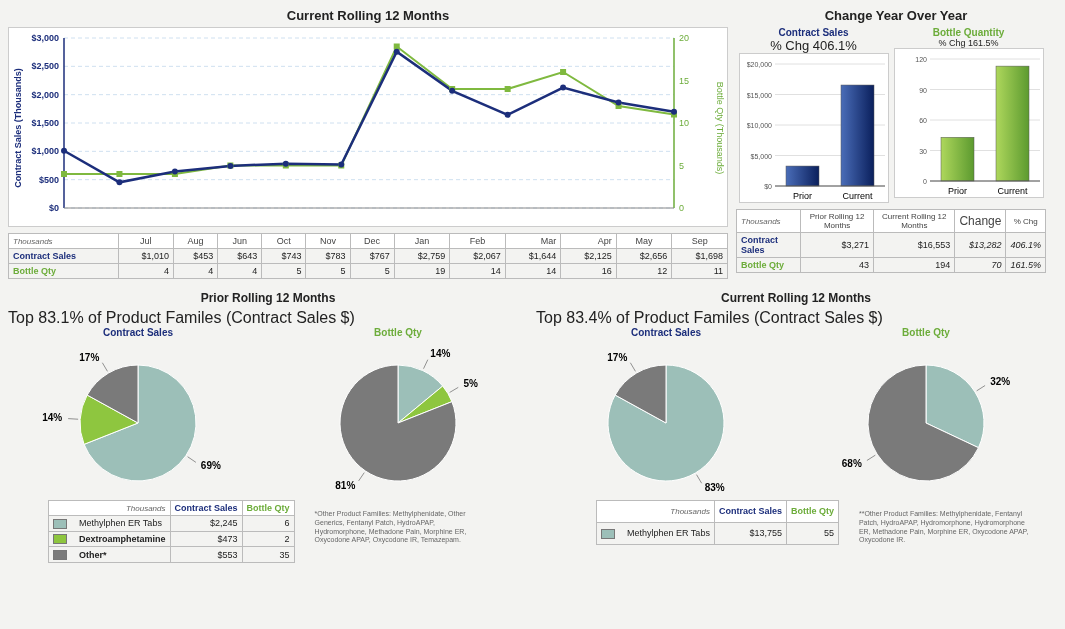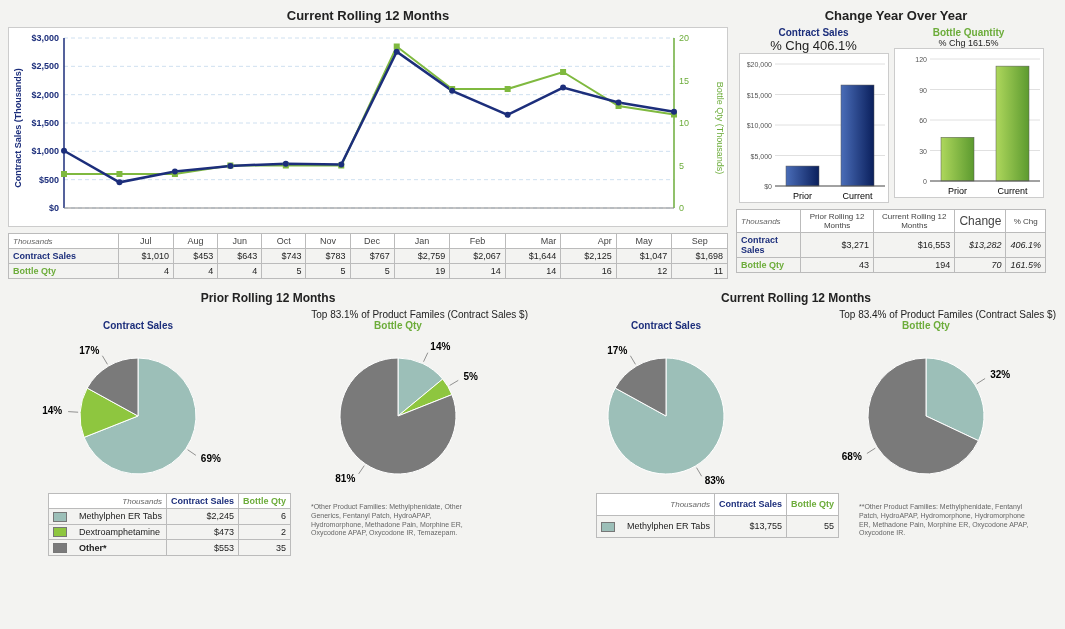--- a/index.html
+++ b/index.html
@@ -10,21 +10,21 @@
     font-size: 10px;
     background: #f3f3f1;
     width: 1065px;
     height: 629px;
     overflow: hidden;
     color: #222;
   }
   .row { display: flex; }
   .section { margin: 2px 4px; }
   .title { font-weight: bold; font-size: 13px; text-align: center; margin: 2px 0 4px 0; }
-  .subtitle { font-size: 10px; text-align: right; }
+  .subtitle { font-size: 16px; text-align: left; }
   .navy { color: #1c2e7b; }
   .green { color: #6cac3a; }
   table { border-collapse: collapse; font-size: 9px; }
   th, td { border: 1px solid #bbb; padding: 2px 4px; text-align: right; }
   th { background: #fff; font-weight: normal; color: #444; }
   .rowhdr { text-align: left; font-weight: bold; }
   .thk { font-size: 8px; font-style: italic; color:#666; text-align:left; }
   .ital { font-style: italic; }
   .footnote { font-size: 7px; color: #666; line-height: 1.25; }
   .swatch { display:inline-block; width:14px; height:10px; margin-right:4px; vertical-align:middle; border:1px solid #777;}
@@ -111,21 +111,21 @@
             <td>$1,010</td>
             <td>$453</td>
             <td>$643</td>
             <td>$743</td>
             <td>$783</td>
             <td>$767</td>
             <td>$2,759</td>
             <td>$2,067</td>
             <td>$1,644</td>
             <td>$2,125</td>
-            <td>$1,047</td>
+            <td>$2,656</td>
             <td>$1,698</td>
           </tr>
           <tr>
             <td class="rowhdr green">Bottle Qty</td>
             <td>4</td>
             <td>4</td>
             <td>4</td>
             <td>5</td>
             <td>5</td>
             <td>5</td>
@@ -271,21 +271,21 @@
               <th class="green" style="font-weight:bold">Bottle Qty</th>
             </tr>
             <tr>
               <td style="border-right:none"><span class="swatch" style="background:#9cbfb8"></span></td>
               <td class="rowhdr" style="border-left:none;font-weight:normal">Methylphen ER Tabs</td>
               <td>$2,245</td>
               <td>6</td>
             </tr>
             <tr>
               <td style="border-right:none"><span class="swatch" style="background:#8ec63f"></span></td>
-              <td class="rowhdr" style="border-left:none;font-weight:normal">Dextroamphetamine</td>
+              <td class="rowhdr" style="border-left:none;font-weight:bold">Dextroamphetamine</td>
               <td>$473</td>
               <td>2</td>
             </tr>
             <tr>
               <td style="border-right:none"><span class="swatch" style="background:#7a7a7a"></span></td>
               <td class="rowhdr" style="border-left:none;font-weight:bold">Other*</td>
               <td>$553</td>
               <td>35</td>
             </tr>
           </tbody>

